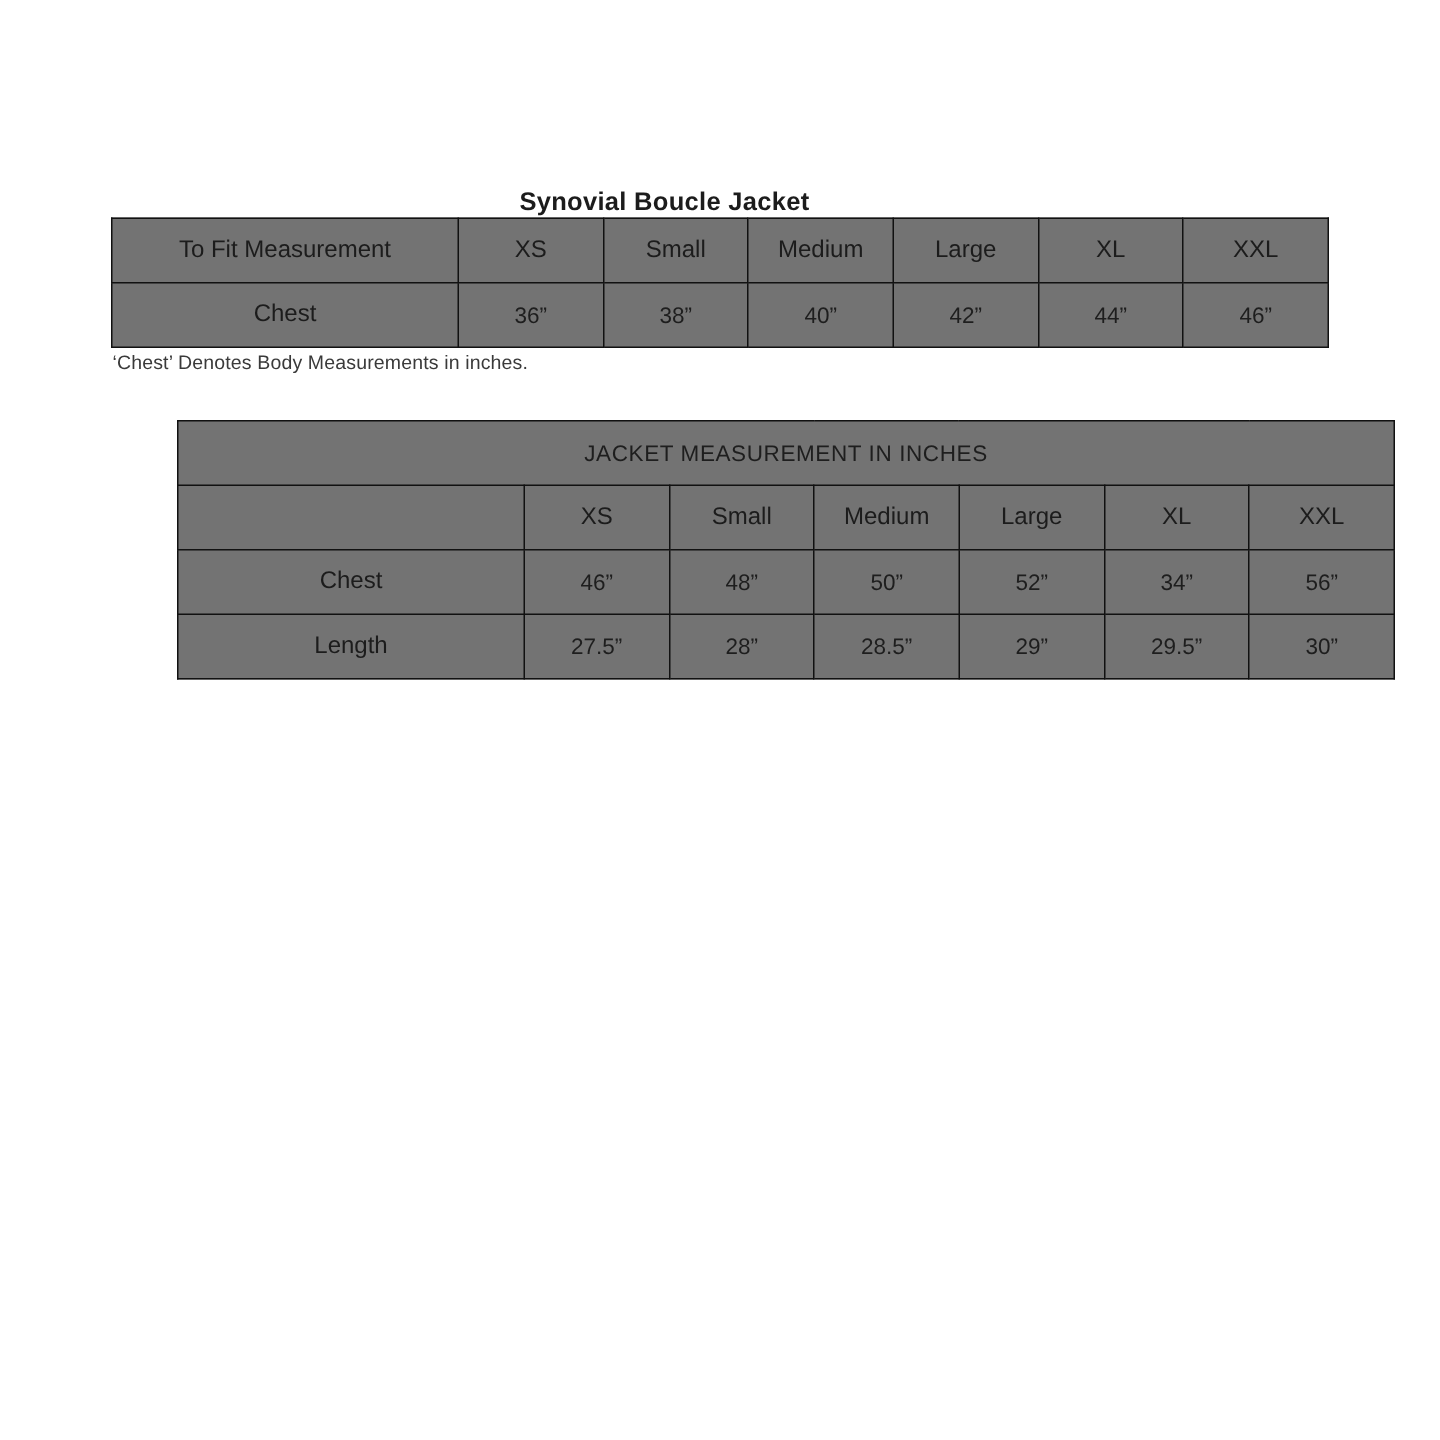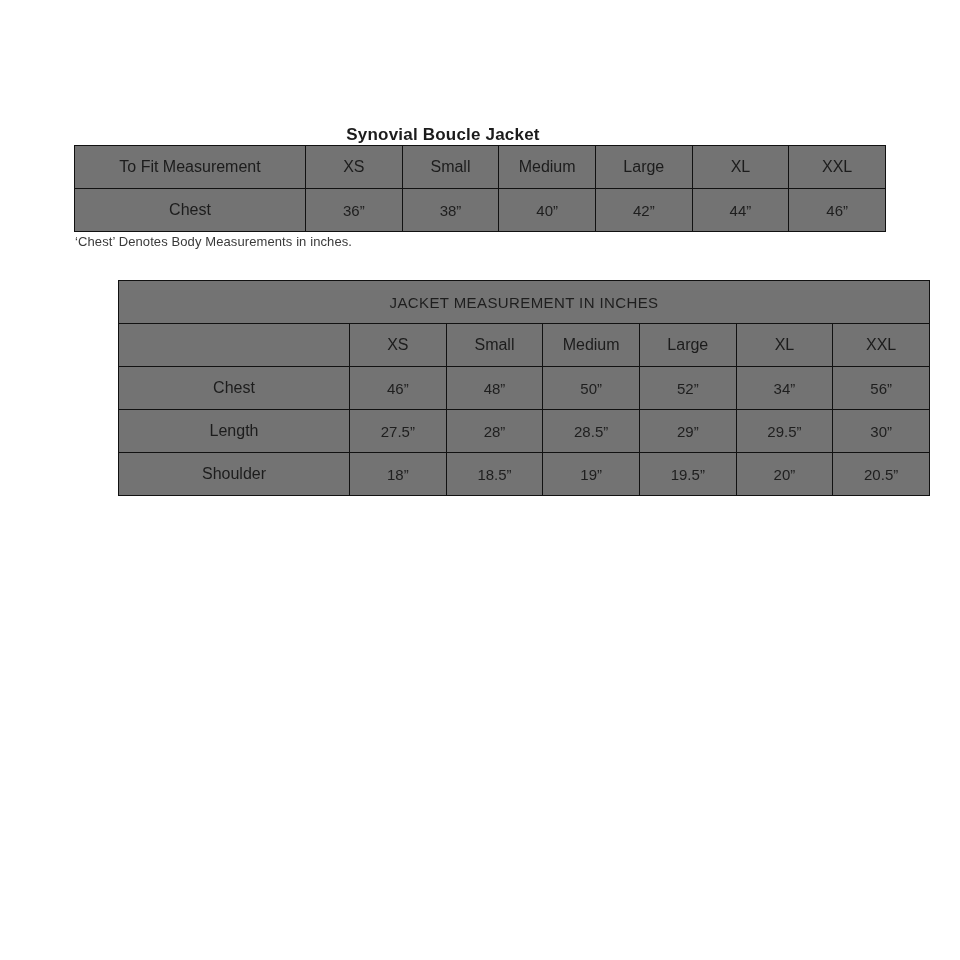--- a/index.html
+++ b/index.html
@@ -143,23 +143,14 @@
     </tr>
     <tr>
       <td class="label-cell">Length</td>
       <td>27.5”</td>
       <td>28”</td>
       <td>28.5”</td>
       <td>29”</td>
       <td>29.5”</td>
       <td>30”</td>
     </tr>
-    <tr>
-      <td class="label-cell">Shoulder</td>
-      <td>18”</td>
-      <td>18.5”</td>
-      <td>19”</td>
-      <td>19.5”</td>
-      <td>20”</td>
-      <td>20.5”</td>
-    </tr>
   </tbody>
 </table>
 
 </body></html>

